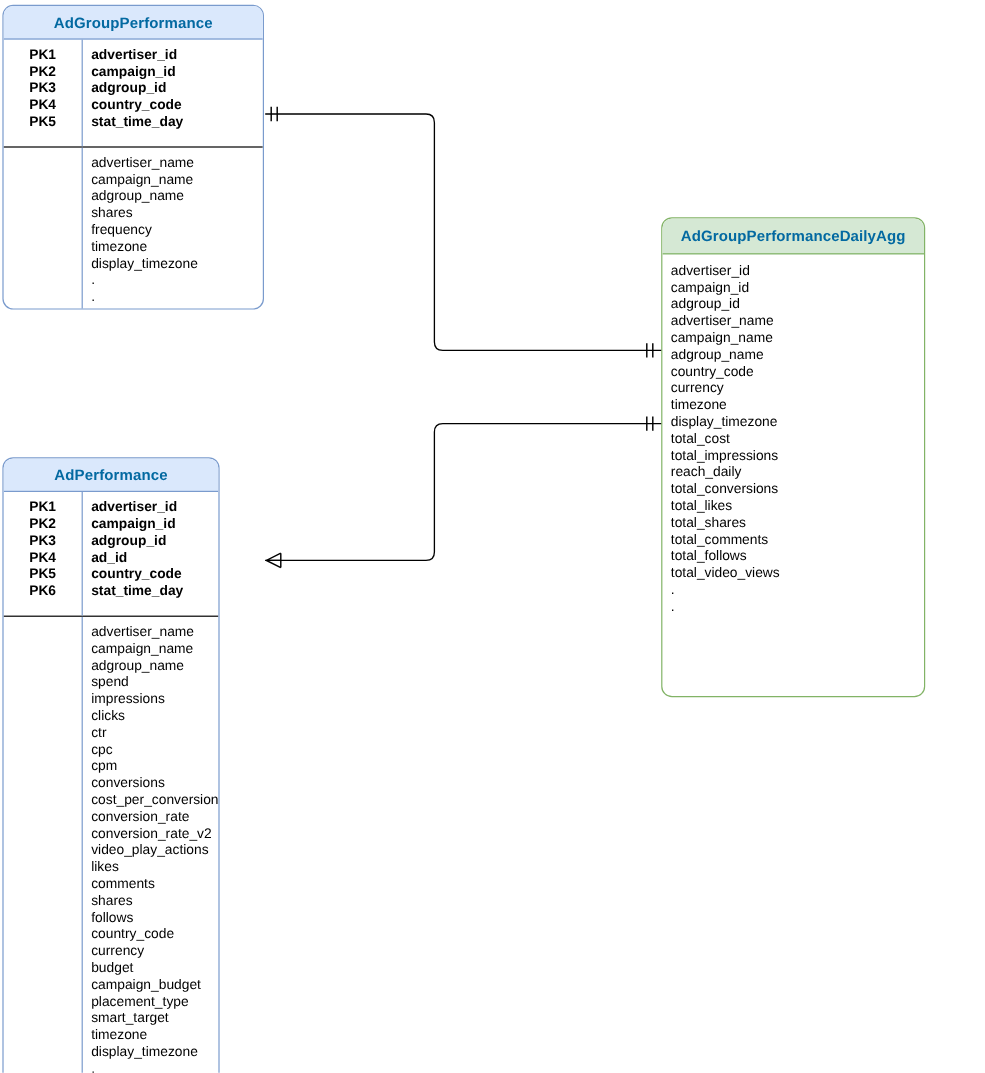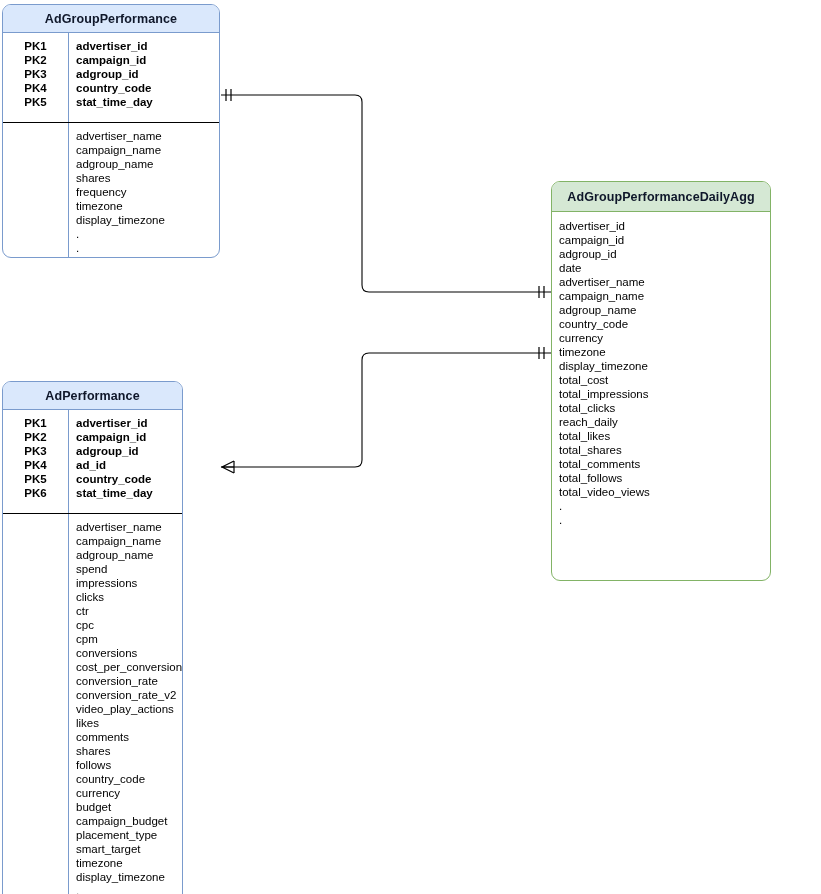--- a/index.html
+++ b/index.html
@@ -35,21 +35,21 @@
   .entity.green {
     border: 1.6px solid #82b366;
   }
 
   .entity-header {
     box-sizing: border-box;
     width: 100%;
     text-align: center;
     font-weight: bold;
     font-size: 12.5px;
-    color: #0f172a;
+    color: #0369a1;
     letter-spacing: 0.1px;
     display: flex;
     align-items: center;
     justify-content: center;
   }
   .blue > .entity-header {
     height: 28px;
     background: #dae8fc;
     border-bottom: 1.2px solid #7a9bcd;
   }
@@ -233,32 +233,31 @@
       </div>
     </div>
   </div>
 
   <div class="entity green" id="ent-agg" style="left:551px; top:181px; width:220px; height:400px;">
     <div class="entity-header">AdGroupPerformanceDailyAgg</div>
     <div class="green-body">
       <div class="field">advertiser_id</div>
       <div class="field">campaign_id</div>
       <div class="field">adgroup_id</div>
-      <div class="field">date</div>
       <div class="field">advertiser_name</div>
       <div class="field">campaign_name</div>
       <div class="field">adgroup_name</div>
       <div class="field">country_code</div>
       <div class="field">currency</div>
       <div class="field">timezone</div>
       <div class="field">display_timezone</div>
       <div class="field">total_cost</div>
       <div class="field">total_impressions</div>
-      <div class="field">total_clicks</div>
       <div class="field">reach_daily</div>
+      <div class="field">total_conversions</div>
       <div class="field">total_likes</div>
       <div class="field">total_shares</div>
       <div class="field">total_comments</div>
       <div class="field">total_follows</div>
       <div class="field">total_video_views</div>
       <div class="field dot">.</div>
       <div class="field dot">.</div>
     </div>
   </div>
 

